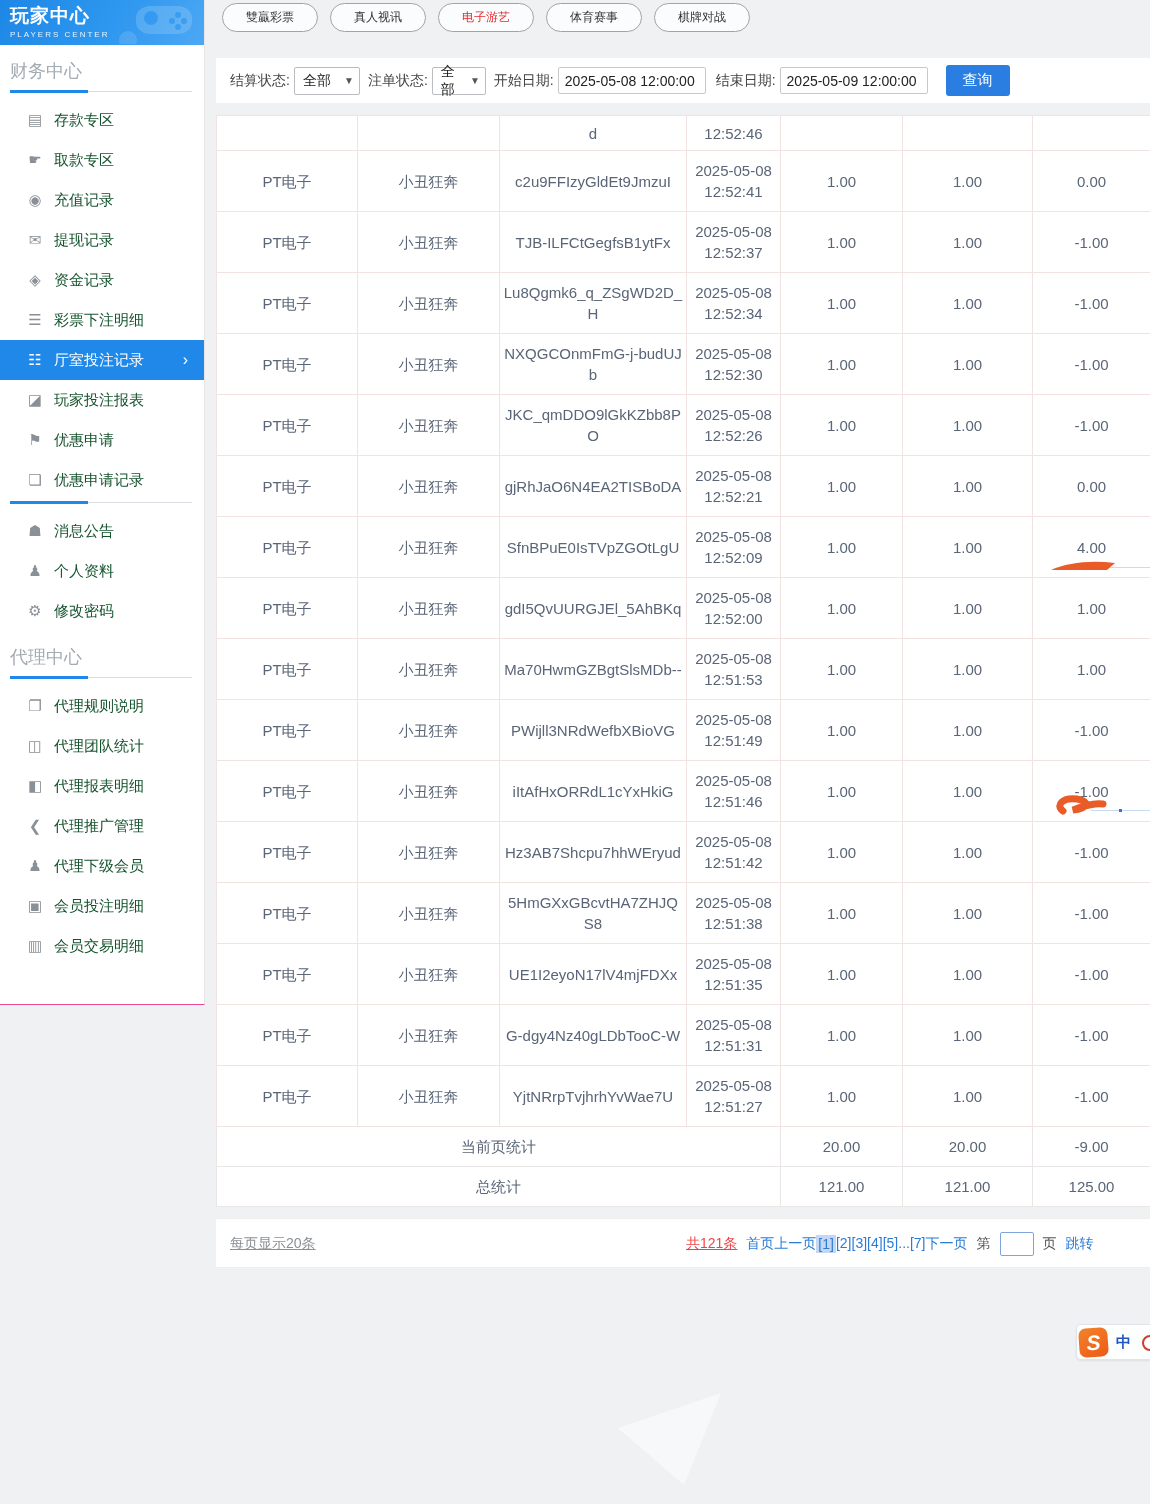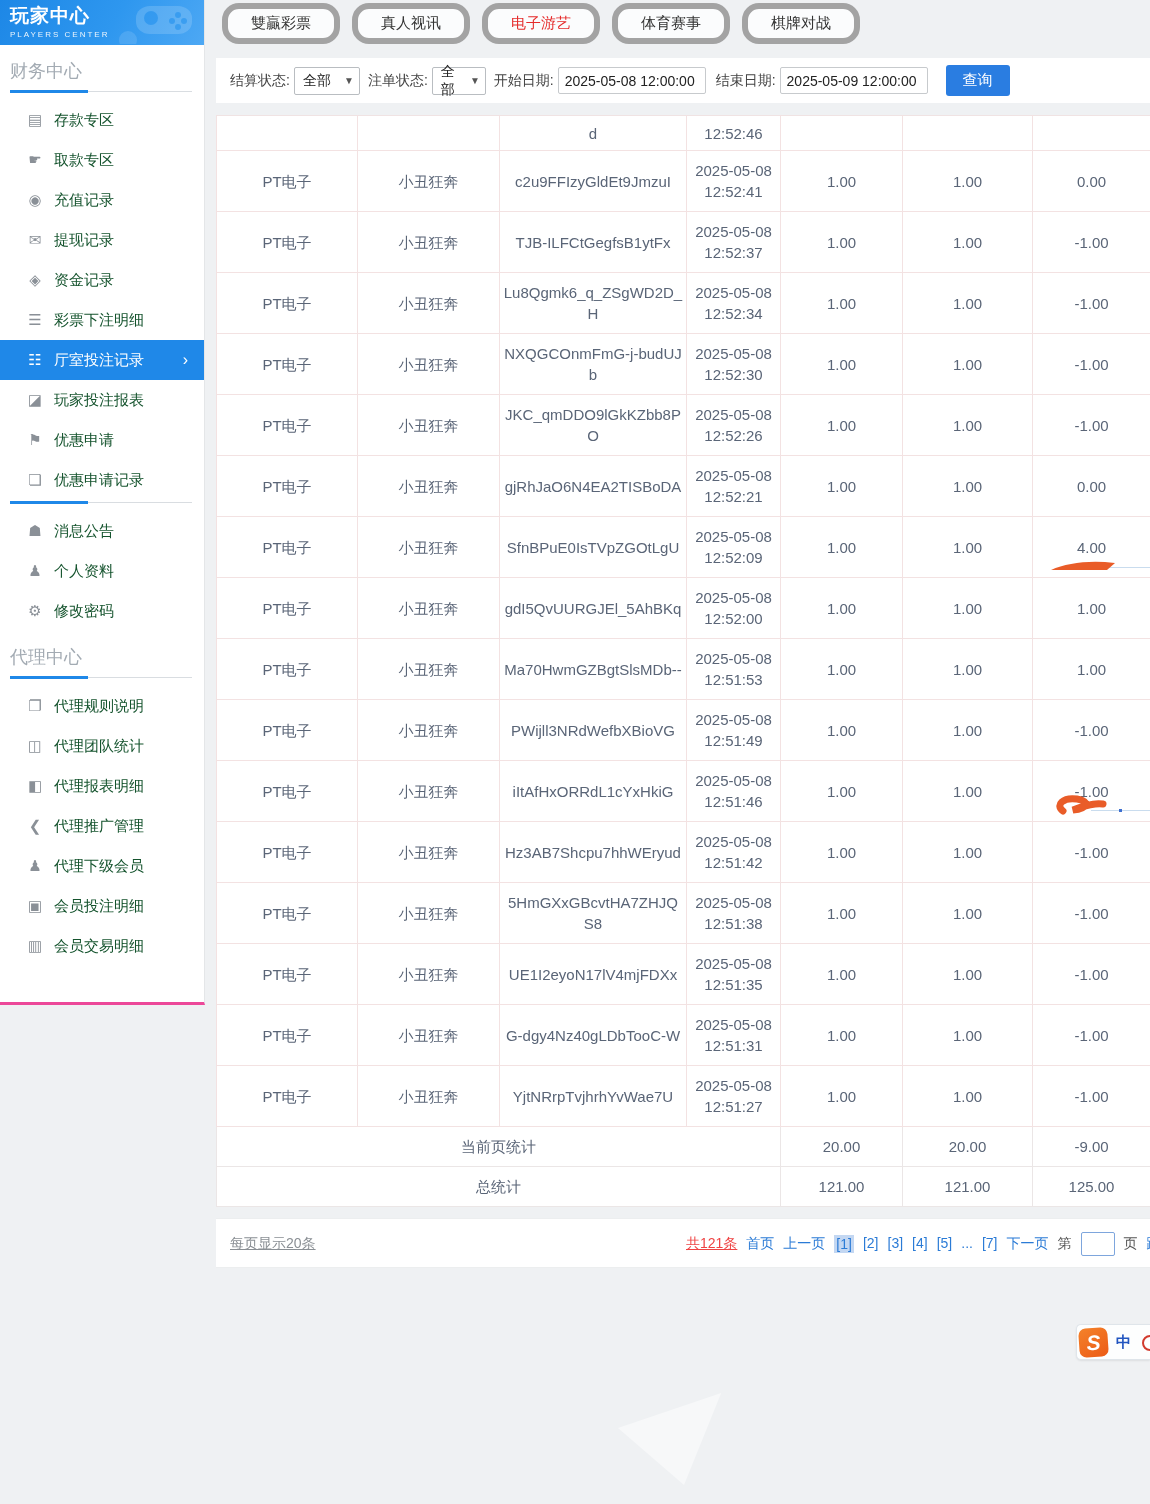--- a/index.html
+++ b/index.html
@@ -1,38 +1,38 @@
 <!DOCTYPE html>
 <html><head>
 <meta charset="utf-8">
 <style>
   * { margin:0; padding:0; box-sizing:border-box; }
   html,body { background:#e9ebed; }
   body { font-family:"Liberation Sans","DejaVu Sans",sans-serif; }
   #canvas { position:relative; width:1150px; height:1504px; background:#eff1f3; overflow:hidden; margin:0 auto; }
 
   
-  #sidebar { position:absolute; left:0; top:0; width:205px; height:1005px; background:#fff; border-right:1px solid #e4e6e8; border-bottom:3px solid #ec4899; }
+  #sidebar { position:absolute; left:0; top:0; width:205px; height:1005px; background:#fff; border-right:1px solid #e4e6e8; border-bottom:1px solid #ec4899; }
   #sidebar-header { position:relative; height:45px; background:linear-gradient(120deg,#1d87e6 0%,#2e97ef 55%,#4da8f4 100%); overflow:hidden; padding:3px 0 0 10px; }
   #sidebar-title { color:#fff; font-size:19px; font-weight:bold; letter-spacing:1px; }
   #sidebar-subtitle { color:#eaf4fd; font-size:8px; letter-spacing:2px; margin-top:1px; }
   .controller-art { position:absolute; right:8px; top:2px; opacity:.35; }
   .section-title { color:#a3abb3; font-size:18px; padding:14px 0 6px 10px; }
   .section-underline { position:relative; margin:0 12px 8px 10px; height:3px; border-bottom:1px solid #d9dde1; }
   .section-underline .blue { position:absolute; left:0; top:1px; width:78px; height:3px; background:#1f88e8; }
   .menu-item { position:relative; display:flex; align-items:center; height:40px; cursor:pointer; }
   .menu-item .mi-icon { width:22px; margin-left:24px; text-align:center; color:#8a9097; font-size:15px; }
   .menu-item .mi-label { margin-left:8px; color:#14532d; font-size:15px; }
   .menu-item.active { background:#1f88e8; }
   .menu-item.active .mi-icon, .menu-item.active .mi-label { color:#fff; }
   .menu-item.active .mi-chevron { position:absolute; right:16px; color:#fff; font-size:16px; }
 
   
   #tabs-row { position:absolute; left:222px; top:3px; display:flex; gap:12px; }
-  .tab-pill { display:inline-block; padding:5px 23px; border:6px solid #a3a3a3; border-radius:17px; background:#fbfcfd; font-size:15px; color:#333; white-space:nowrap; cursor:pointer; }
+  .tab-pill { display:inline-block; padding:5px 23px; border:1px solid #a3a3a3; border-radius:17px; background:#fbfcfd; font-size:12px; color:#333; white-space:nowrap; cursor:pointer; }
   .tab-pill.active { color:#e52b2b; }
 
   
   #filter-bar { position:absolute; left:216px; top:58px; width:934px; height:45px; background:#fff; display:flex; align-items:center; padding-left:14px; font-size:14px; color:#444; }
   .flt-label { margin-right:4px; white-space:nowrap; }
   .flt-select { display:flex; align-items:center; justify-content:space-between; border:1px solid #b9bdc1; border-radius:2px; height:28px; background:#fff; padding:0 5px 0 8px; margin-right:8px; cursor:pointer; font-size:14px; color:#222; }
   .flt-select .arrow { font-size:10px; color:#555; margin-left:5px; }
   .flt-input { border:1px solid #c7cacd; border-radius:2px; height:27px; background:#fff; padding:0 6px; margin-right:10px; font-size:14px; color:#222; display:flex; align-items:center; white-space:nowrap; }
   #search-btn { margin-left:8px; width:64px; height:31px; background:#2a7de1; color:#fff; border:none; border-radius:3px; font-size:15px; cursor:pointer; font-family:inherit; }
 
@@ -434,21 +434,21 @@
           <td>121.00</td>
           <td class="result-cell">125.00</td>
         </tr>
       </tbody>
   </table>
 
   <div id="pagination">
     <div id="per-page">每页显示20条</div>
     <div id="pager">
       <span class="total">共121条</span>
-      <span id="pager-links" style="display: inline-flex; gap: 9px; text-align: center;">
+      <span id="pager-links" style="display: inline-flex;  text-align: center;">
           <a>首页</a>
           <a>上一页</a>
           <a class="current">[1]</a>
           <a>[2]</a>
           <a>[3]</a>
           <a>[4]</a>
           <a>[5]</a>
           <a>...</a>
           <a>[7]</a>
           <a>下一页</a>

